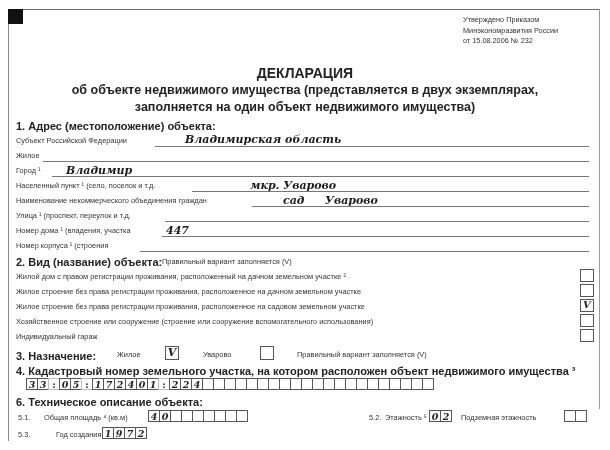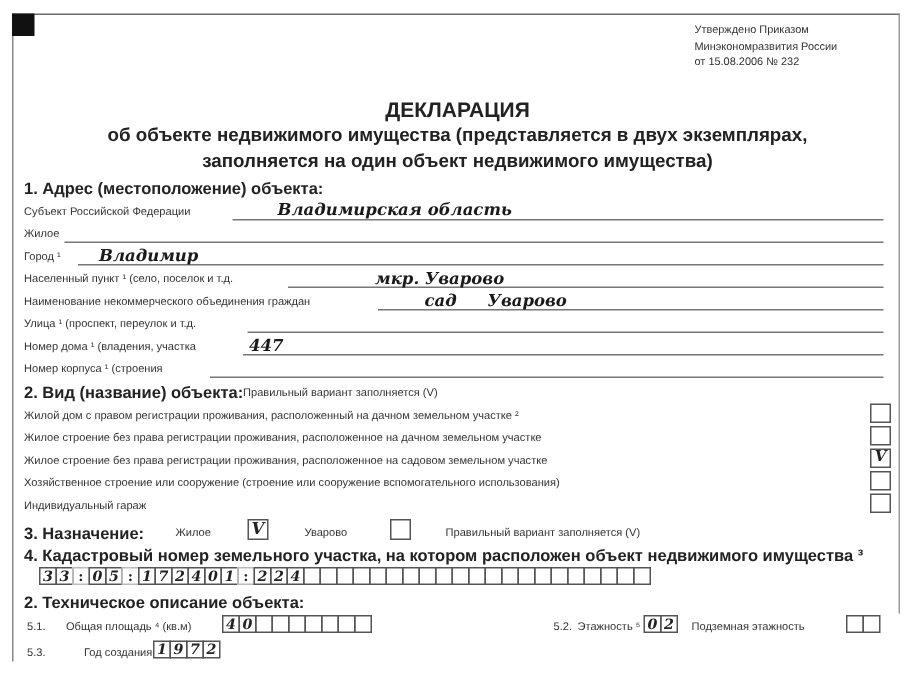--- a/index.html
+++ b/index.html
@@ -134,21 +134,21 @@
   <div class="cell"></div>
   <div class="cell"></div>
   <div class="cell"></div>
   <div class="cell"></div>
   <div class="cell"></div>
   <div class="cell"></div>
   <div class="cell"></div>
   <div class="cell"></div>
 </div>
 
-<div class="sec" style="top:396px">2. Техническое описание объекта:</div>
+<div class="sec" style="top:396px">6. Техническое описание объекта:</div>
 
 <div class="lbl" style="left:18px;top:413px">5.1.</div>
 <div class="lbl" style="left:44px;top:413px">Общая площадь ⁴ (кв.м)</div>
 <div class="cells" style="left:148px;top:410px">
   <div class="cell">4</div>
   <div class="cell">0</div>
   <div class="cell"></div>
   <div class="cell"></div>
   <div class="cell"></div>
   <div class="cell"></div>

